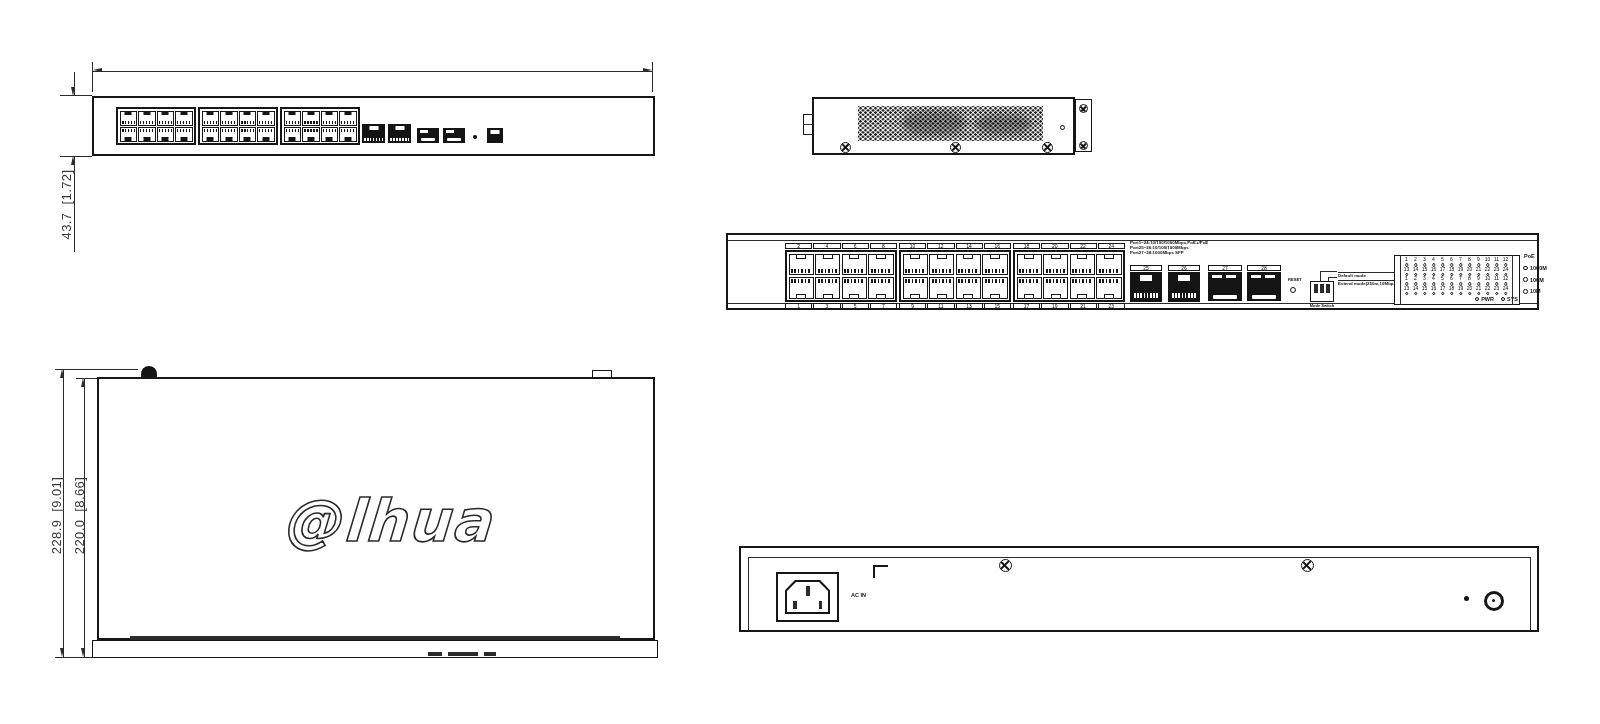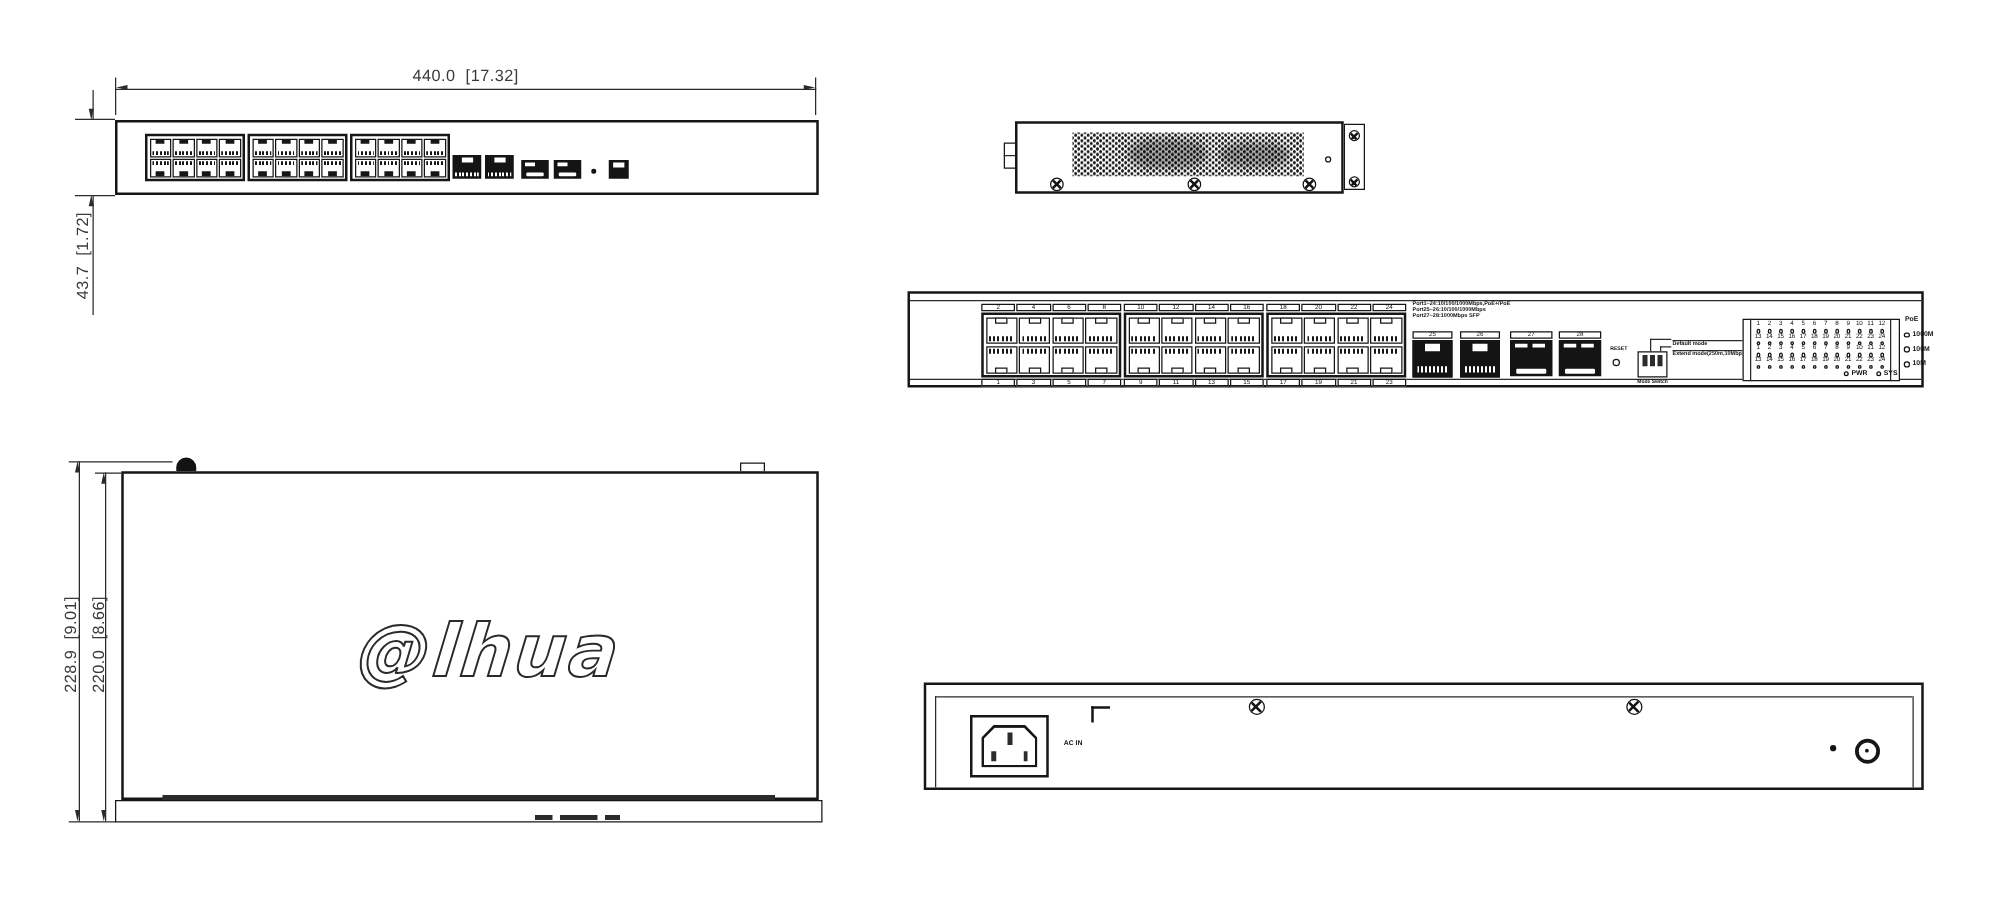--- a/index.html
+++ b/index.html
@@ -91,21 +91,20 @@
 </head>
 <body>
 
 <div class="stage">
 
   <div class="ln" style="left:92px;top:62px;width:1px;height:30px;"></div>
   <div class="ln" style="left:652px;top:62px;width:1px;height:30px;"></div>
   <div class="ln" style="left:92px;top:71px;width:561px;height:1px;"></div>
   <div class="aL" style="left:93px;top:68.4px;"></div>
   <div class="aR" style="left:643px;top:68.4px;"></div>
-  <div class="dimtext" style="left:92px;top:53px;width:561px;">440.0  [17.32]</div>
 
   <div class="ln" style="left:60px;top:95px;width:32px;height:1px;"></div>
   <div class="ln" style="left:60px;top:156px;width:32px;height:1px;"></div>
   <div class="ln" style="left:74px;top:72px;width:1px;height:24px;"></div>
   <div class="aD" style="left:71.4px;top:87px;"></div>
   <div class="ln" style="left:74px;top:156px;width:1px;height:96px;"></div>
   <div class="aU" style="left:71.4px;top:156px;"></div>
   <div class="vlabel" style="left:8px;top:197px;width:116px;">43.7  [1.72]</div>
 
   <div class="box" style="left:92px;top:96px;width:563px;height:60px;"></div>

